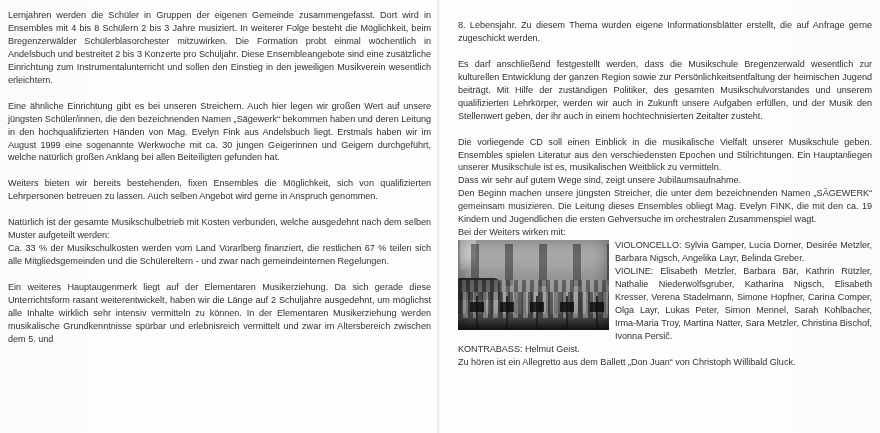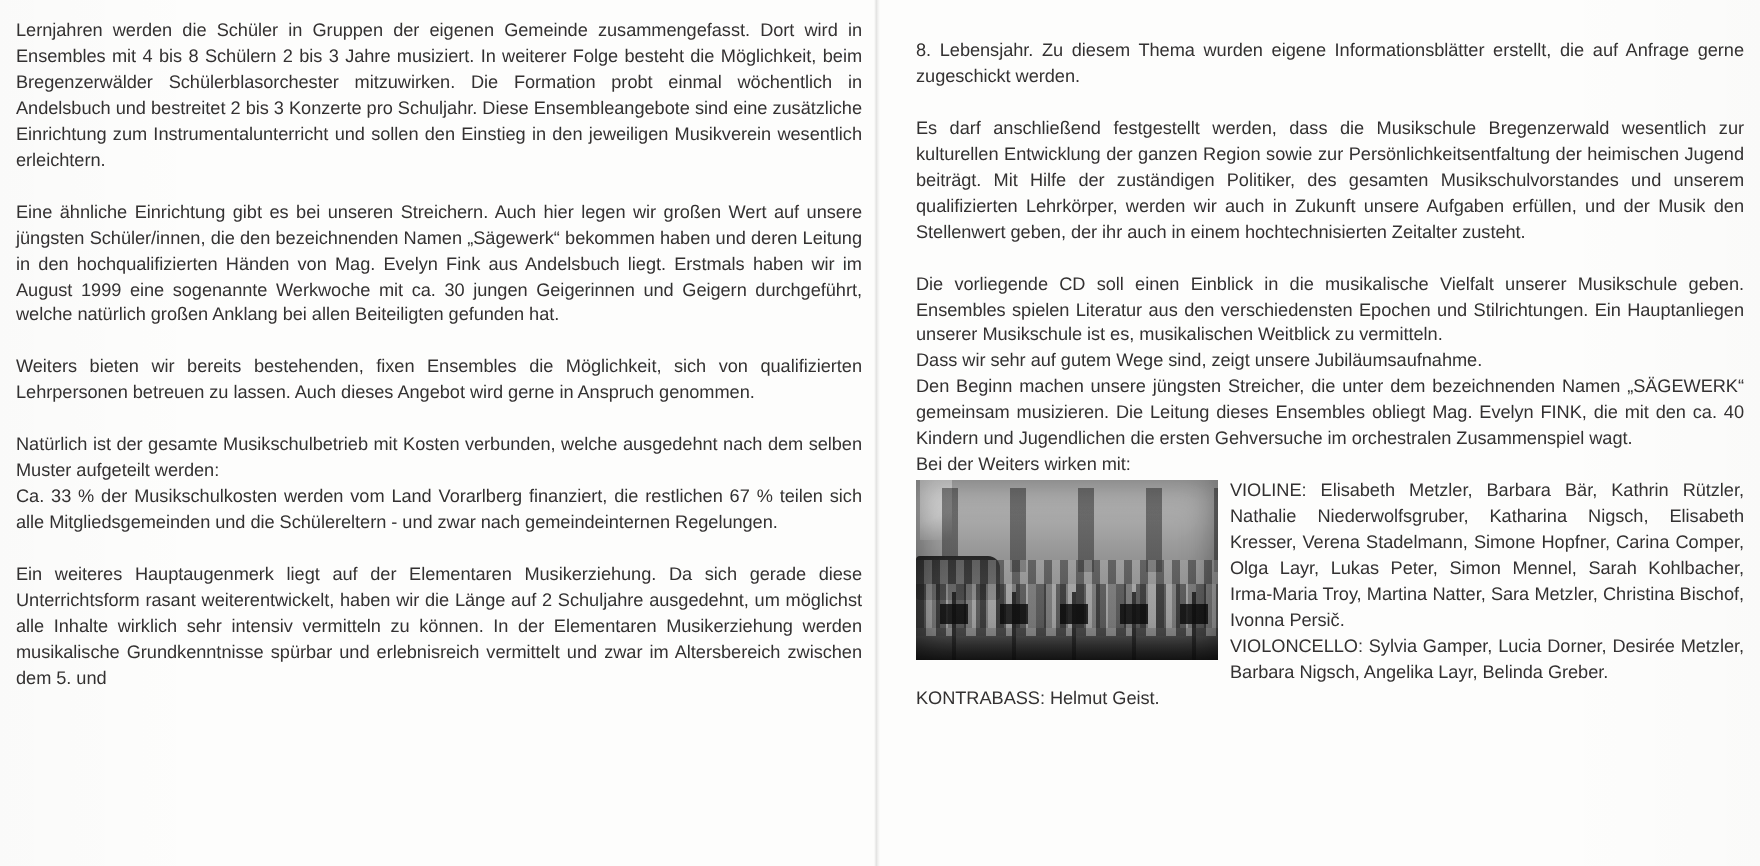--- a/index.html
+++ b/index.html
@@ -162,21 +162,21 @@
   <div class="col" id="col-left">
 
     <p>Lernjahren werden die Schüler in Gruppen der eigenen Gemeinde zusammengefasst. Dort wird in Ensembles mit 4 bis 8 Schülern 2 bis 3 Jahre musiziert. In weiterer Folge besteht die Möglichkeit, beim Bregenzerwälder Schülerblasorchester mitzuwirken. Die Formation probt einmal wöchentlich in Andelsbuch und bestreitet 2 bis 3 Konzerte pro Schuljahr. Diese Ensembleangebote sind eine zusätzliche Einrichtung zum Instrumentalunterricht und sollen den Einstieg in den jeweiligen Musikverein wesentlich erleichtern.</p>
 
     <div class="gap"></div>
 
     <p>Eine ähnliche Einrichtung gibt es bei unseren Streichern. Auch hier legen wir großen Wert auf unsere jüngsten Schüler/innen, die den bezeichnenden Namen „Sägewerk“ bekommen haben und deren Leitung in den hochqualifizierten Händen von Mag. Evelyn Fink aus Andelsbuch liegt. Erstmals haben wir im August 1999 eine sogenannte Werkwoche mit ca. 30 jungen Geigerinnen und Geigern durchgeführt, welche natürlich großen Anklang bei allen Beiteiligten gefunden hat.</p>
 
     <div class="gap"></div>
 
-    <p>Weiters bieten wir bereits bestehenden, fixen Ensembles die Möglichkeit, sich von qualifizierten Lehrpersonen betreuen zu lassen. Auch dieses Angebot wird gerne in Anspruch genommen.</p>
+    <p>Weiters bieten wir bereits bestehenden, fixen Ensembles die Möglichkeit, sich von qualifizierten Lehrpersonen betreuen zu lassen. Auch selben Angebot wird gerne in Anspruch genommen.</p>
 
     <div class="gap"></div>
 
     <p>Natürlich ist der gesamte Musikschulbetrieb mit Kosten verbunden, welche ausgedehnt nach dem selben Muster aufgeteilt werden:</p>
     <p>Ca. 33 % der Musikschulkosten werden vom Land Vorarlberg finanziert, die restlichen 67 % teilen sich alle Mitgliedsgemeinden und die Schülereltern - und zwar nach gemeindeinternen Regelungen.</p>
 
     <div class="gap"></div>
 
     <p>Ein weiteres Hauptaugenmerk liegt auf der Elementaren Musikerziehung. Da sich gerade diese Unterrichtsform rasant weiterentwickelt, haben wir die Länge auf 2 Schuljahre ausgedehnt, um möglichst alle Inhalte wirklich sehr intensiv vermitteln zu können. In der Elementaren Musikerziehung werden musikalische Grundkenntnisse spürbar und erlebnisreich vermittelt und zwar im Altersbereich zwischen dem 5. und</p>
   </div>
@@ -186,39 +186,40 @@
     <p>8. Lebensjahr. Zu diesem Thema wurden eigene Informationsblätter erstellt, die auf Anfrage gerne zugeschickt werden.</p>
 
     <div class="gap"></div>
 
     <p>Es darf anschließend festgestellt werden, dass die Musikschule Bregenzerwald wesentlich zur kulturellen Entwicklung der ganzen Region sowie zur Persönlichkeitsentfaltung der heimischen Jugend beiträgt. Mit Hilfe der zuständigen Politiker, des gesamten Musikschulvorstandes und unserem qualifizierten Lehrkörper, werden wir auch in Zukunft unsere Aufgaben erfüllen, und der Musik den Stellenwert geben, der ihr auch in einem hochtechnisierten Zeitalter zusteht.</p>
 
     <div class="gap"></div>
 
     <p>Die vorliegende CD soll einen Einblick in die musikalische Vielfalt unserer Musikschule geben. Ensembles spielen Literatur aus den verschiedensten Epochen und Stilrichtungen. Ein Hauptanliegen unserer Musikschule ist es, musikalischen Weitblick zu vermitteln.</p>
     <p>Dass wir sehr auf gutem Wege sind, zeigt unsere Jubiläumsaufnahme.</p>
-    <p>Den Beginn machen unsere jüngsten Streicher, die unter dem bezeichnenden Namen „SÄGEWERK“ gemeinsam musizieren. Die Leitung dieses Ensembles obliegt Mag. Evelyn FINK, die mit den ca. 40 Kindern und Jugendlichen die ersten Gehversuche im orchestralen Zusammenspiel wagt.</p>
+    <p>Den Beginn machen unsere jüngsten Streicher, die unter dem bezeichnenden Namen „SÄGEWERK“ gemeinsam musizieren. Die Leitung dieses Ensembles obliegt Mag. Evelyn FINK, die mit den ca. 19 Kindern und Jugendlichen die ersten Gehversuche im orchestralen Zusammenspiel wagt.</p>
     <p>Bei der Weiters wirken mit:</p>
 
     <div class="clearfix">
       <div id="photo-wrap">
         <div id="photo">
           <div class="hall-bg"></div>
           <div class="window-left"></div>
           <div class="wall-panels"></div>
           <div class="piano"></div>
           <div class="crowd"></div>
           <div class="crowd2"></div>
           <div class="stand-tops"></div>
           <div class="stands"></div>
           <div class="floor"></div>
           <div class="vig"></div>
         </div>
       </div>
 
+      <p>VIOLONCELLO: Sylvia Gamper, Lucia Dorner, Desirée Metzler, Barbara Nigsch, Angelika Layr, Belinda Greber.</p>
       <p>VIOLINE: Elisabeth Metzler, Barbara Bär, Kathrin Rützler, Nathalie Niederwolfsgruber, Katharina Nigsch, Elisabeth Kresser, Verena Stadelmann, Simone Hopfner, Carina Comper, Olga Layr, Lukas Peter, Simon Mennel, Sarah Kohlbacher, Irma-Maria Troy, Martina Natter, Sara Metzler, Christina Bischof, Ivonna Persič.</p>
-      <p>VIOLONCELLO: Sylvia Gamper, Lucia Dorner, Desirée Metzler, Barbara Nigsch, Angelika Layr, Belinda Greber.</p>
     </div>
 
     <p>KONTRABASS: Helmut Geist.</p>
+    <p>Zu hören ist ein Allegretto aus dem Ballett „Don Juan“ von Christoph Willibald Gluck.</p>
   </div>
 
 </div>
 
 </body></html>

